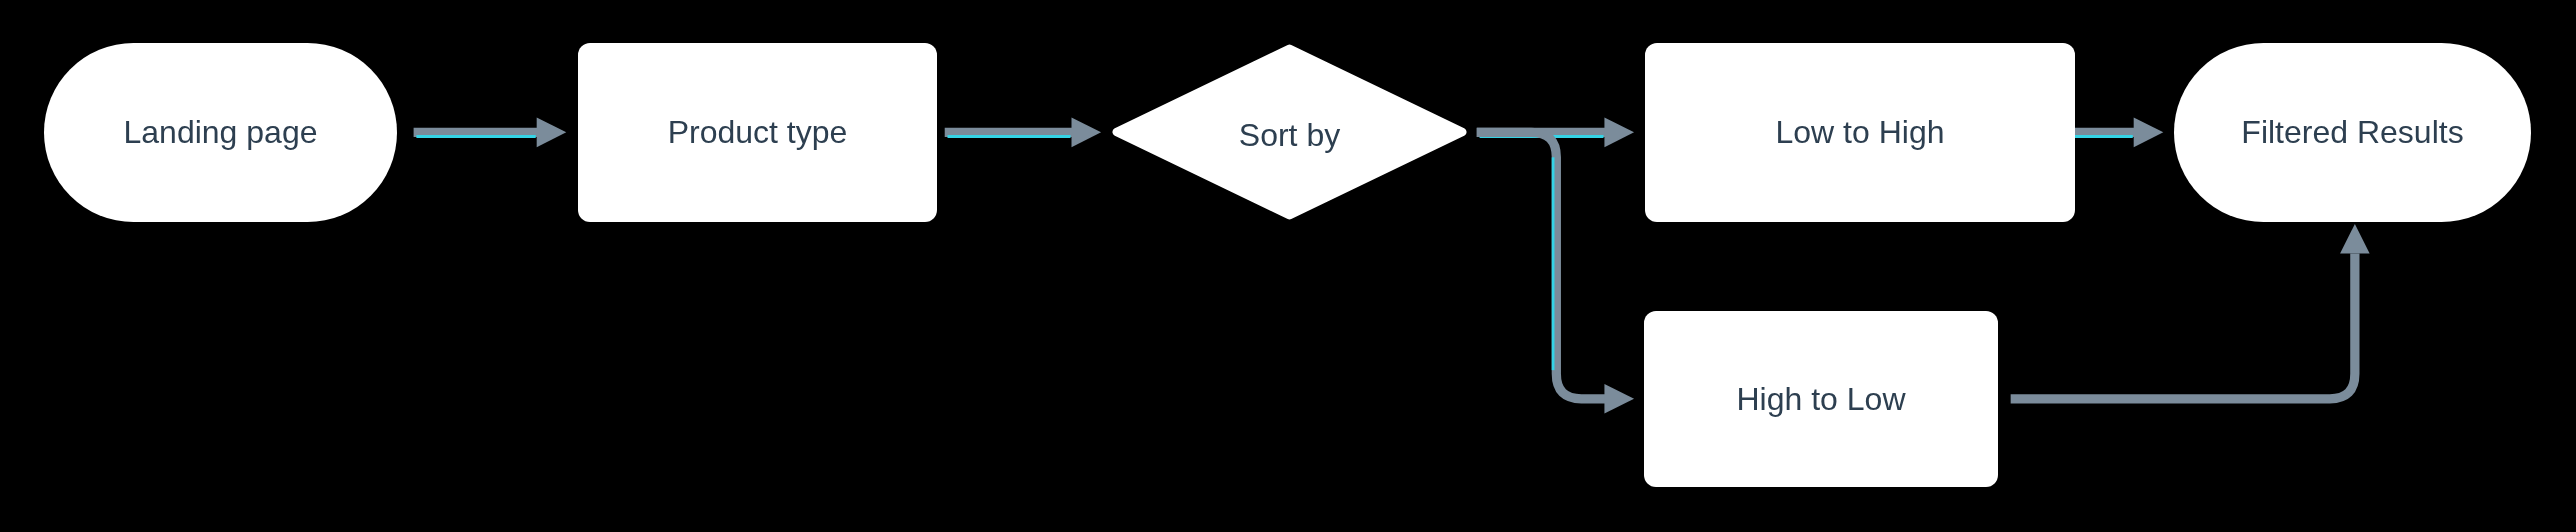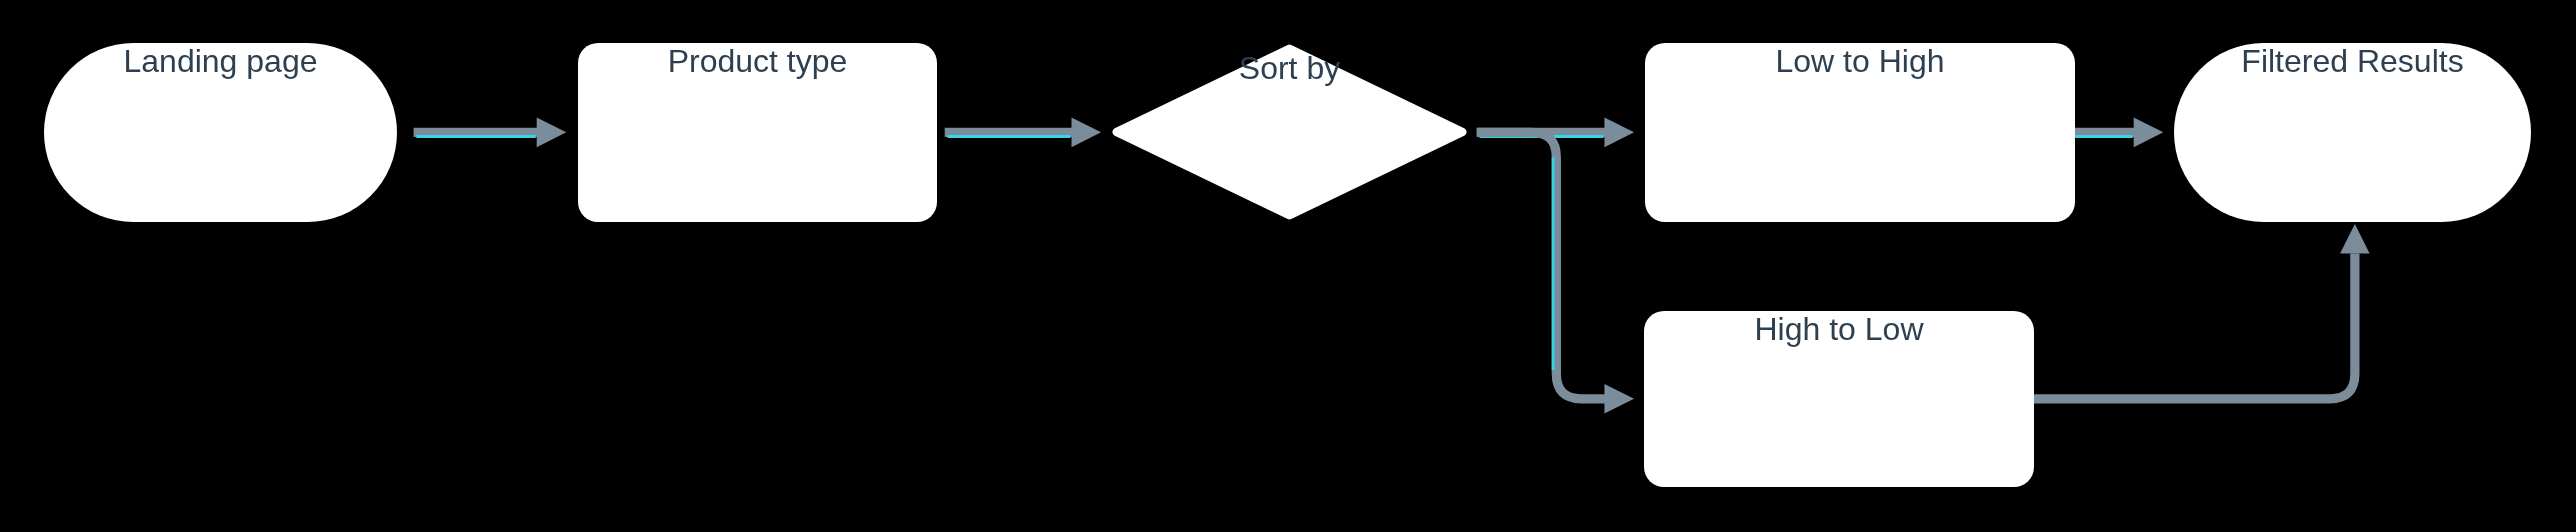--- a/index.html
+++ b/index.html
@@ -17,28 +17,28 @@
     background:var(--bg);
     overflow:hidden;
     font-family:"Liberation Sans", sans-serif;
   }
   svg.edges{position:absolute;left:0;top:0;width:2576px;height:533px;}
   .shaft{stroke:var(--edge);stroke-width:10;fill:none;}
   .core{stroke:var(--edge-core);stroke-width:3;fill:none;}
   .head{fill:var(--edge);stroke:none;}
   .node{
     position:absolute;
-    display:flex;align-items:flex-start;justify-content:center;
+    display:flex;align-items:center;justify-content:center;
     background:var(--node-fill);
     color:var(--node-text);
     font-size:32px;font-weight:500;
     white-space:nowrap;
   }
   .node.stadium{border-radius:90px;}
-  .node.rect{border-radius:20px;}
+  .node.rect{border-radius:12px;}
   .node.diamond{background:transparent;border-radius:0;}
   .node.diamond svg{position:absolute;left:0;top:0;width:100%;height:100%;}
   .node.diamond .label{position:relative;margin-top:6px;}
 </style>
 </head>
 <body>
 
 <div class="canvas">
 
   <svg class="edges" viewBox="0 0 2784 576" aria-hidden="true">
@@ -91,21 +91,21 @@
     <svg viewBox="0 0 384 190" aria-hidden="true">
       <polygon points="192,5 379,95 192,185 5,95" fill="#ffffff" stroke="#ffffff" stroke-width="9" stroke-linejoin="round"></polygon>
     </svg>
     <span class="label">Sort by</span>
   </div>
 
   <div class="node rect" style="left:1645px;top:43px;width:430px;height:179px">
     <span class="label">Low to High</span>
   </div>
 
-  <div class="node rect" style="left:1644px;top:311px;width:390px;height:176px">
+  <div class="node rect" style="left:1644px;top:311px;width:354px;height:176px">
     <span class="label">High to Low</span>
   </div>
 
   <div class="node stadium" style="left:2174px;top:43px;width:357px;height:179px">
     <span class="label">Filtered Results</span>
   </div>
 
 </div>
 
 

